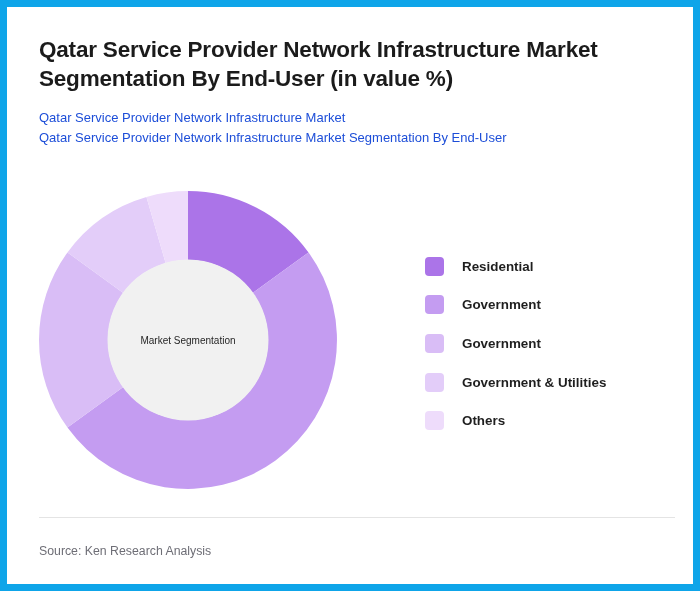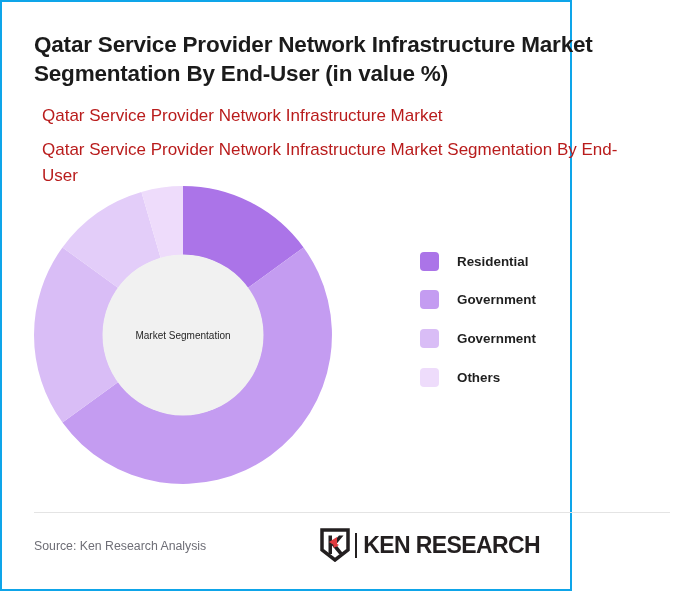--- a/index.html
+++ b/index.html
@@ -9,47 +9,47 @@
   }
   body {
     width: 700px;
     height: 591px;
     font-family: "Liberation Sans", sans-serif;
     color: #222222;
     overflow: hidden;
   }
   #card {
     position: relative;
-    width: 572px;
+    width: 700px;
     height: 591px;
     background: #ffffff;
-    border: 2px solid #0ea5e9;
+    border: 7px solid #0ea5e9;
     box-sizing: border-box;
   }
 
   
   #header {
     position: absolute;
     left: 32px;
     top: 28px;
     width: 620px;
   }
   #chart-title {
     font-size: 22.5px;
     font-weight: bold;
     line-height: 1.30;
     letter-spacing: -0.2px;
     color: #1b1b1b;
     margin: 0;
   }
   .subtitle {
-    font-size: 17px;
+    font-size: 13px;
     line-height: 1.55;
-    color: #b91c1c;
-    margin: 8px;
+    color: #1d4ed8;
+    margin: 0;
   }
   #subtitles {
     margin-top: 14px;
   }
 
   
   #chart-area {
     position: absolute;
     left: 0;
     top: 160px;
@@ -214,35 +214,29 @@
         </div>
         <div class="legend-item">
           <span class="legend-swatch" style="background: rgb(196, 156, 241);"></span>
           <span class="legend-label">Government</span>
         </div>
         <div class="legend-item">
           <span class="legend-swatch" style="background: rgb(217, 189, 246);"></span>
           <span class="legend-label">Government</span>
         </div>
         <div class="legend-item">
+          <span class="legend-swatch" style="background: rgb(227, 205, 249);"></span>
+          <span class="legend-label">Government &amp; Utilities</span>
+        </div>
+        <div class="legend-item">
           <span class="legend-swatch" style="background: rgb(238, 220, 251);"></span>
           <span class="legend-label">Others</span>
         </div>
       </div>
 
   </div>
 
   <div id="footer-rule"></div>
 
   <div id="source-text">Source: Ken Research Analysis</div>
 
-  <div id="brand-logo">
-    <svg id="brand-mark" viewBox="0 0 60 68">
-      <path d="M4 4 H56 V44 L30 64 L4 44 Z" fill="none" stroke="#231f20" stroke-width="7"></path>
-      <path d="M17 15 H24 V31 L38 15 H47 L32 33 L47 52 H38 L24 35 V52 H17 Z" fill="#231f20"></path>
-      <path d="M27 28 L38 34 L27 40 Z" fill="#e03a3e"></path>
-    </svg>
-    <div id="brand-divider"></div>
-    <div id="brand-name">KEN RESEARCH</div>
-    <div id="brand-k-accent"></div>
-  </div>
 
 </div>
 
 </body></html>

